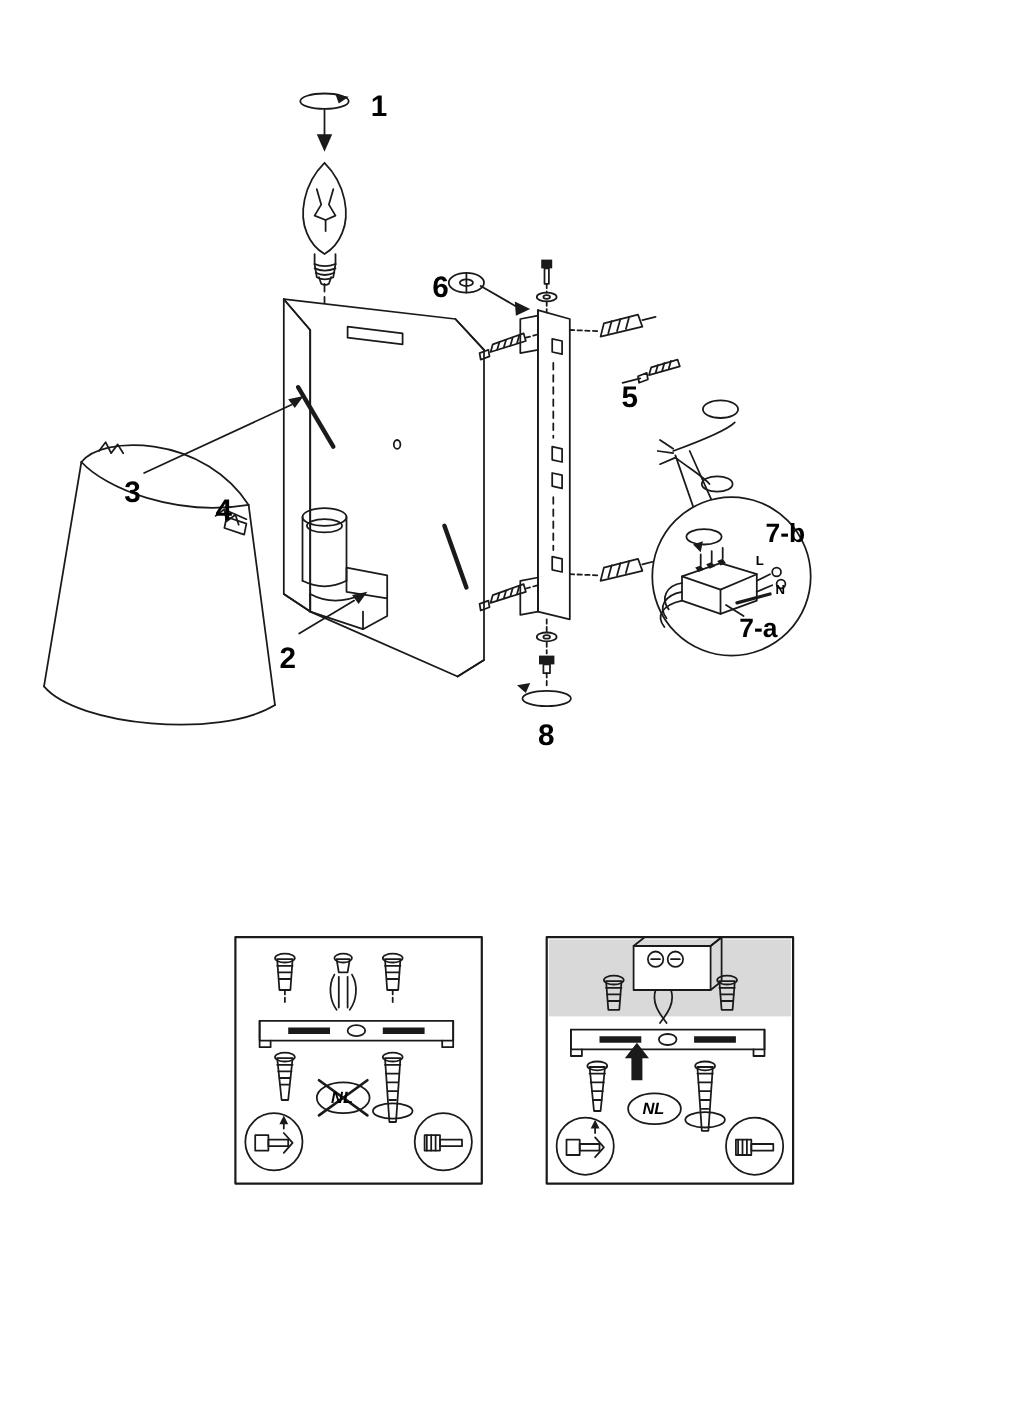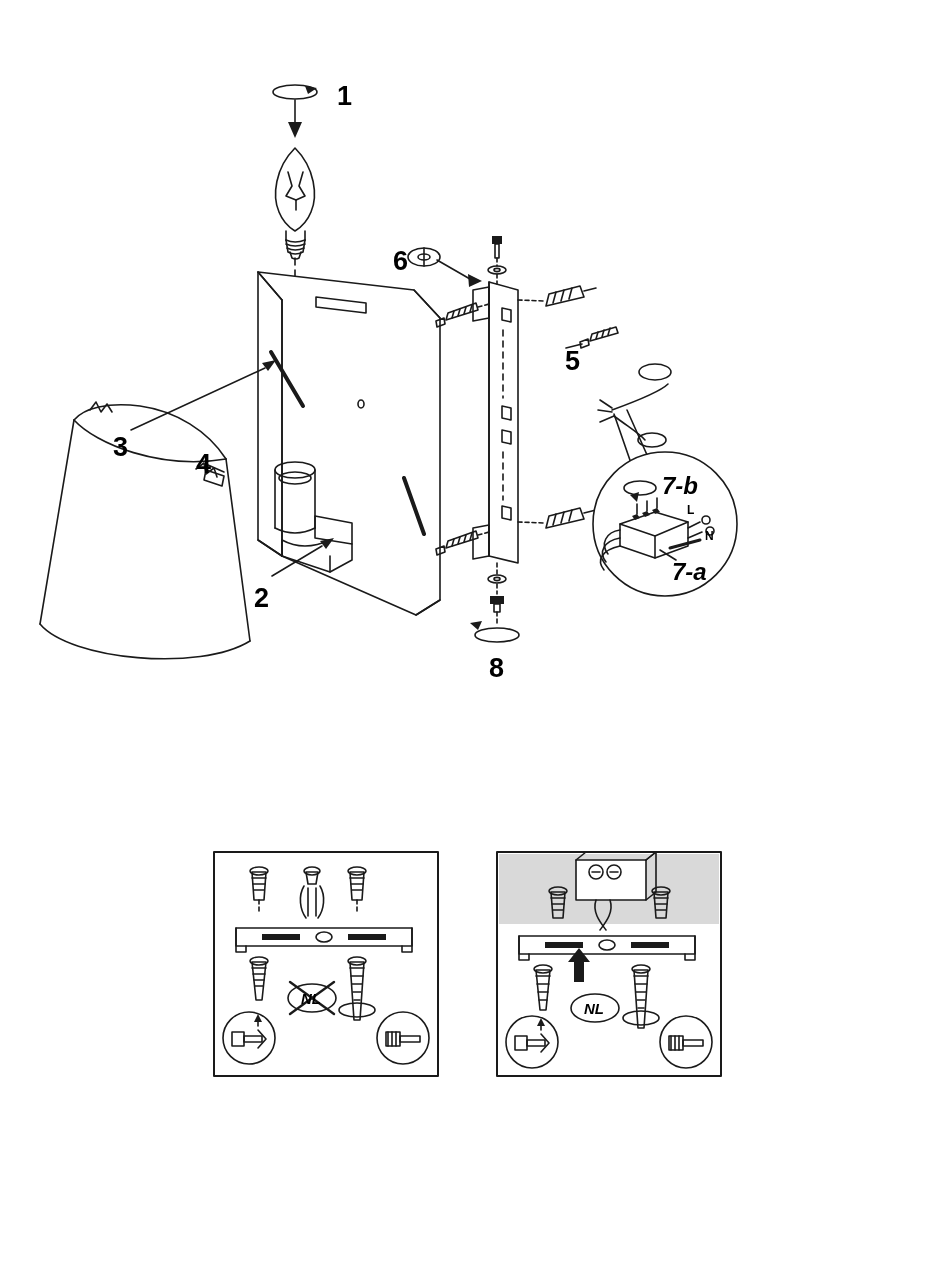--- a/index.html
+++ b/index.html
@@ -364,22 +364,22 @@
 
     </g>
   </svg>
 
   <div class="callout" style="left:337px; top:83px;">1</div>
   <div class="callout" style="left:254px; top:585px;">2</div>
   <div class="callout" style="left:113px; top:434px;">3</div>
   <div class="callout" style="left:196px; top:451px;">4</div>
   <div class="callout" style="left:565px; top:348px;">5</div>
   <div class="callout" style="left:393px; top:248px;">6</div>
-  <div class="callout small" style="left:672px; top:560px;font-style:italic;">7-a</div>
-  <div class="callout small" style="left:662px; top:474px;font-style:italic;">7-b</div>
+  <div class="callout small" style="left:672px; top:560px;">7-a</div>
+  <div class="callout small" style="left:696px; top:474px;">7-b</div>
   <div class="callout" style="left:489px; top:655px;">8</div>
 
   <div class="wire-label" style="left:687px; top:503px;">L</div>
   <div class="wire-label" style="left:705px; top:529px;">N</div>
 
   <div class="nl-label" style="left:301px; top:990px;">NL</div>
   <div class="nl-label" style="left:584px; top:1000px;">NL</div>
 
 </div>
 

